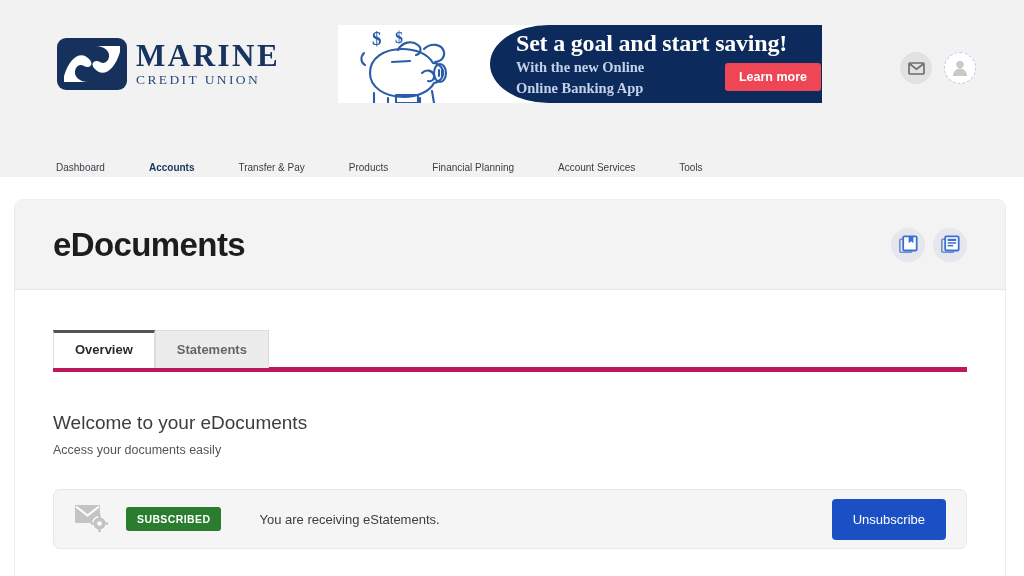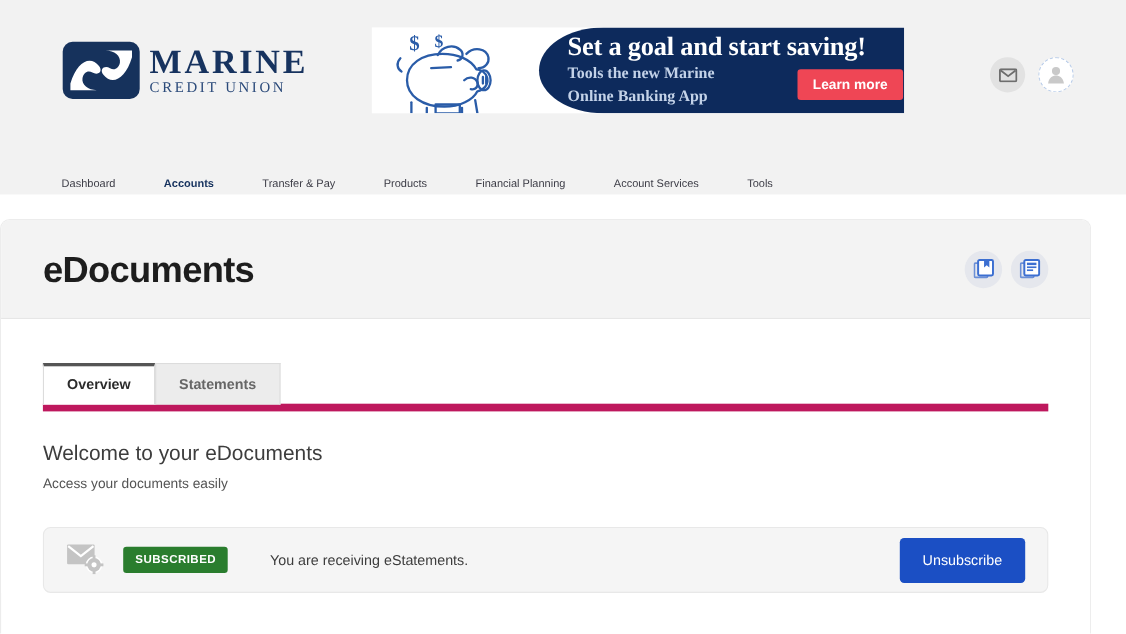--- a/index.html
+++ b/index.html
@@ -124,21 +124,21 @@
     margin-top: 37px;
   }
   .nav-item:first-child { padding-left: 0; }
   .nav-item.active { color: #17335f; font-weight: 700; text-align: right; }
 
   
   .page-area {
     position: relative;
     width: 1024px; height: 399px;
     background: #ffffff;
-    padding: 22px 16px 0 0;
+    padding: 22px 16px 0 14px;
   }
   .content-card {
     position: relative;
     width: 992px; height: 420px;
     background: #ffffff;
     border-radius: 9px;
     border: 1px solid #ececec;
     border-bottom: none;
     overflow: hidden;
   }
@@ -168,22 +168,22 @@
     background: #e5e7ed;
     display: flex; align-items: center; justify-content: center;
     border: none; cursor: pointer;
   }
 
   .card-body { padding: 40px 38px 0 38px; background: #ffffff; }
 
   
   .tabs {
     display: flex;
-    border-bottom: 7px solid #be185d;
-    margin-bottom: 28px;
+    border-bottom: 5px solid #be185d;
+    margin-bottom: 40px;
   }
   .tab {
     font-size: 13px; font-weight: 700;
     padding: 11px 21px;
     cursor: pointer;
     position: relative;
     border: 1px solid transparent;
     border-bottom: none;
     margin-bottom: -1px;
   }
@@ -284,21 +284,21 @@
             <path d="M104 45 L104 51"></path>
           <path d="M54 37 L72 36"></path>
           <path d="M26 28 C22 32, 23 38, 27 40"></path>
         </g>
         <text x="34" y="20" font-family="Liberation Serif, serif" font-size="19" font-weight="700" fill="#2a5ca8">$</text>
         <text x="57" y="18" font-family="Liberation Serif, serif" font-size="16" font-weight="700" fill="#2a5ca8">$</text>
       </svg>
     </div>
     <div class="ad-right">
       <div class="ad-head">Set a goal and start saving!</div>
-      <div class="ad-sub">Tools the new Marine</div>
+      <div class="ad-sub">With the new Online</div>
       <div class="ad-sub">Online Banking App</div>
       <button class="ad-cta">Learn more</button>
     </div>
   </div>
 
   <div class="header-actions">
     <button class="hdr-icon-btn mail-btn">
       <svg width="17" height="13" viewBox="0 0 17 13">
         <rect x="1" y="1" width="15" height="11" rx="1" fill="none" stroke="#6e6e6e" stroke-width="1.7"></rect>
         <path d="M1.8 2 L8.5 7.2 L15.2 2" fill="none" stroke="#6e6e6e" stroke-width="1.7"></path>

